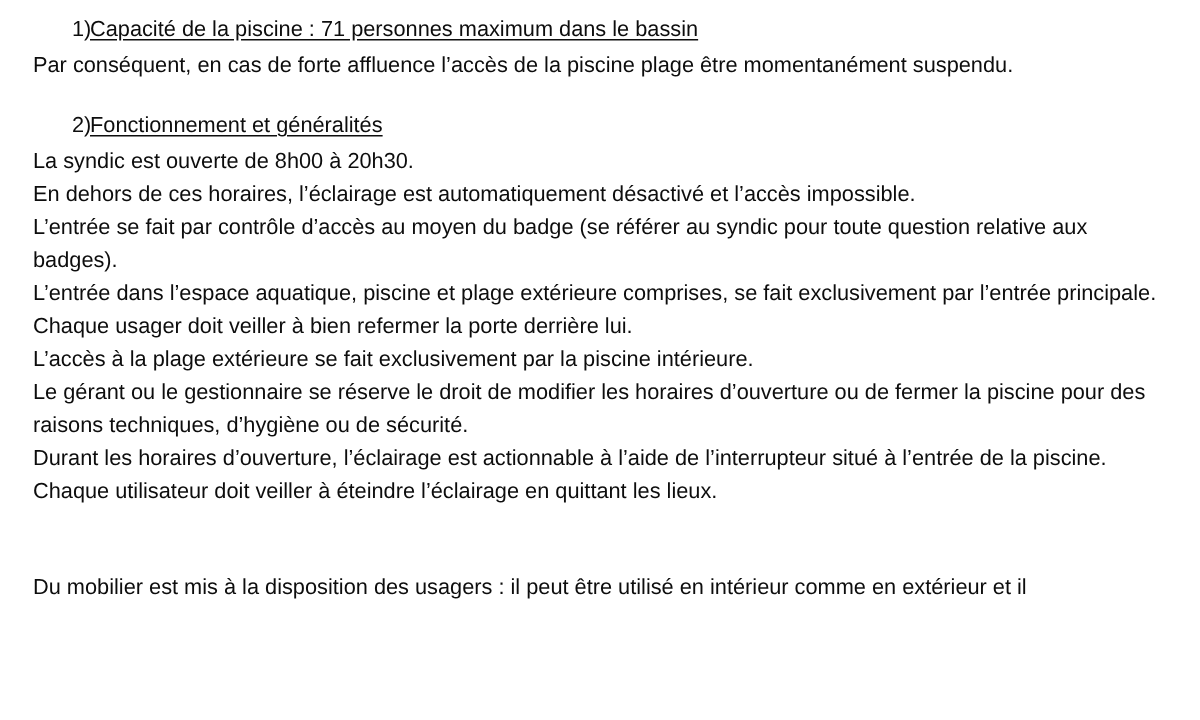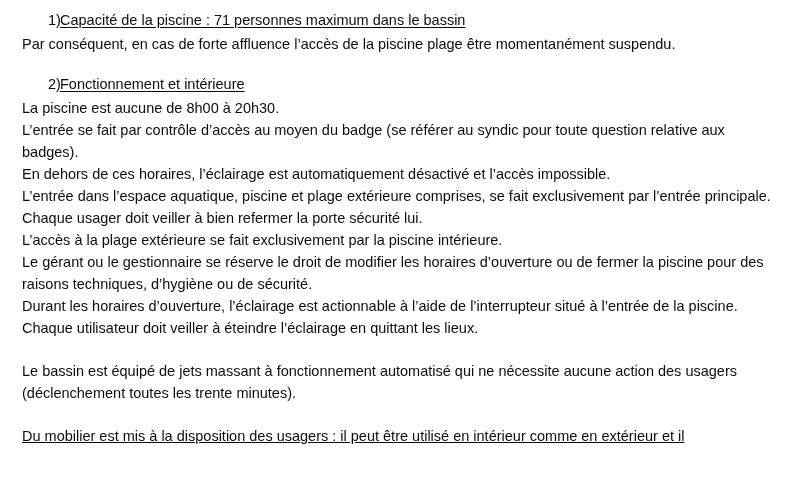--- a/index.html
+++ b/index.html
@@ -44,53 +44,51 @@
     margin: 0;
     text-align: left;
   }
   .block {
     margin: 0;
   }
   .gap-md { height: 19px; }
   .gap-lg { height: 21px; }
   .clipped {
     overflow: hidden;
-    text-decoration: underline;
   }
 </style>
 </head>
 <body>
 
 <div class="page">
 
   <div class="block">
     <div class="section-heading">
       <span class="num">1)</span>
       <span class="title">Capacité de la piscine : 71 personnes maximum dans le bassin</span>
     </div>
     <p class="body-line">Par conséquent, en cas de forte affluence l’accès de la piscine plage être momentanément suspendu.</p>
   </div>
 
   <div class="gap-md"></div>
 
   <div class="block">
     <div class="section-heading">
       <span class="num">2)</span>
-      <span class="title">Fonctionnement et intérieure</span>
+      <span class="title">Fonctionnement et généralités</span>
     </div>
-    <p class="body-line">La piscine est aucune de 8h00 à 20h30.</p>
+    <p class="body-line">La syndic est ouverte de 8h00 à 20h30.</p>
+    <p class="body-line">En dehors de ces horaires, l’éclairage est automatiquement désactivé et l’accès impossible.</p>
     <p class="body-line">L’entrée se fait par contrôle d’accès au moyen du badge (se référer au syndic pour toute question relative aux badges).</p>
-    <p class="body-line">En dehors de ces horaires, l’éclairage est automatiquement désactivé et l’accès impossible.</p>
-    <p class="body-line">L’entrée dans l’espace aquatique, piscine et plage extérieure comprises, se fait exclusivement par l’entrée principale. Chaque usager doit veiller à bien refermer la porte sécurité lui.</p>
+    <p class="body-line">L’entrée dans l’espace aquatique, piscine et plage extérieure comprises, se fait exclusivement par l’entrée principale. Chaque usager doit veiller à bien refermer la porte derrière lui.</p>
     <p class="body-line">L’accès à la plage extérieure se fait exclusivement par la piscine intérieure.</p>
     <p class="body-line">Le gérant ou le gestionnaire se réserve le droit de modifier les horaires d’ouverture ou de fermer la piscine pour des raisons techniques, d’hygiène ou de sécurité.</p>
     <p class="body-line">Durant les horaires d’ouverture, l’éclairage est actionnable à l’aide de l’interrupteur situé à l’entrée de la piscine. Chaque utilisateur doit veiller à éteindre l’éclairage en quittant les lieux.</p>
   </div>
 
   <div class="gap-lg"></div>
 
-  <p class="body-line">Le bassin est équipé de jets massant à fonctionnement automatisé qui ne nécessite aucune action des usagers (déclenchement toutes les trente minutes).</p>
 
   <div class="gap-lg"></div>
 
   <p class="body-line clipped">Du mobilier est mis à la disposition des usagers : il peut être utilisé en intérieur comme en extérieur et il</p>
 
 </div>
 
 </body></html>

